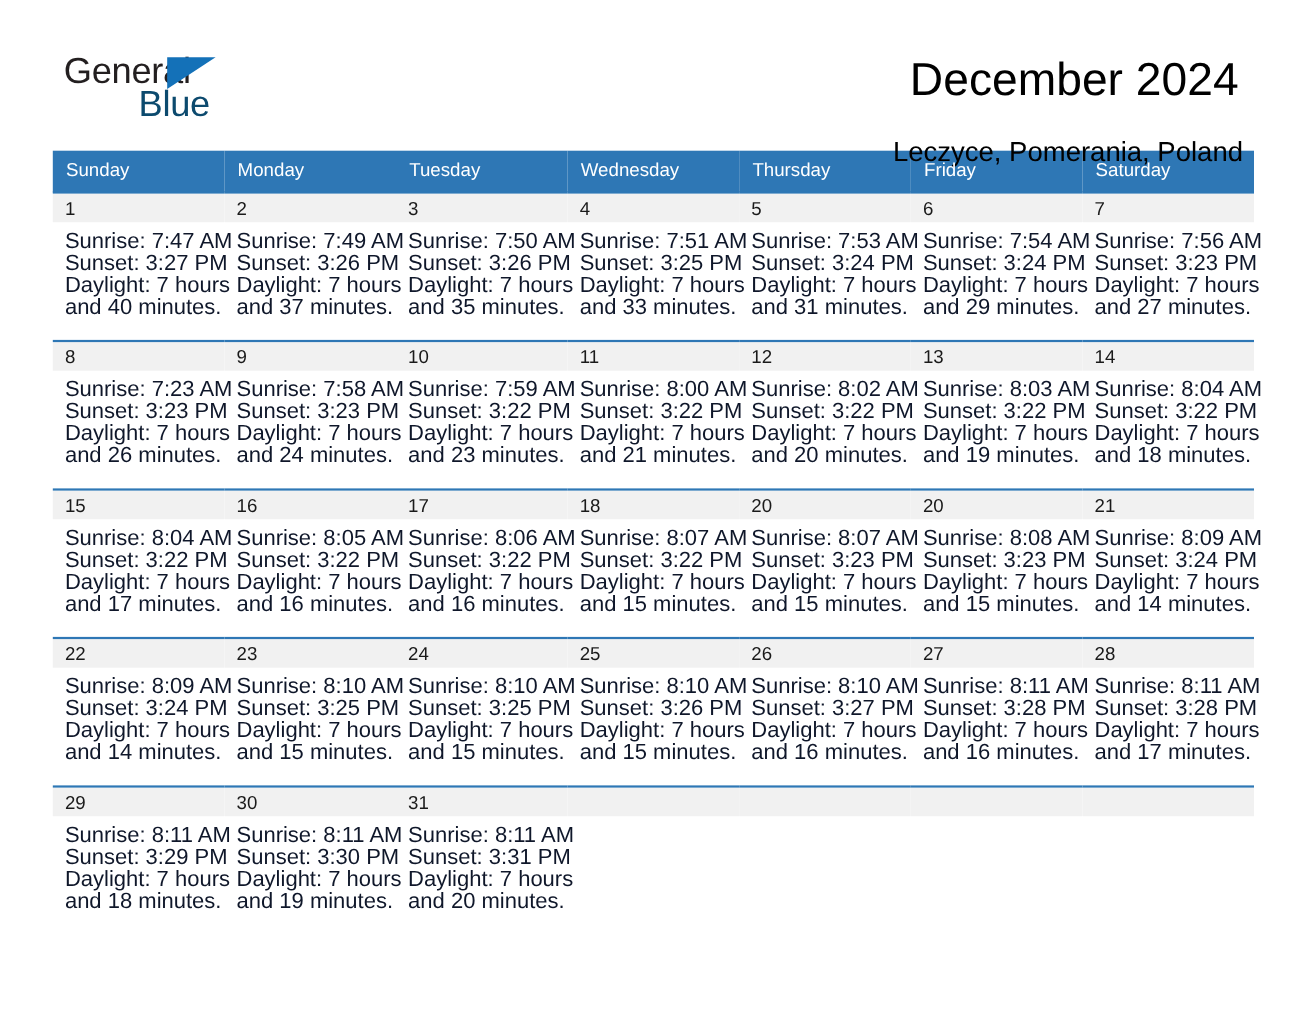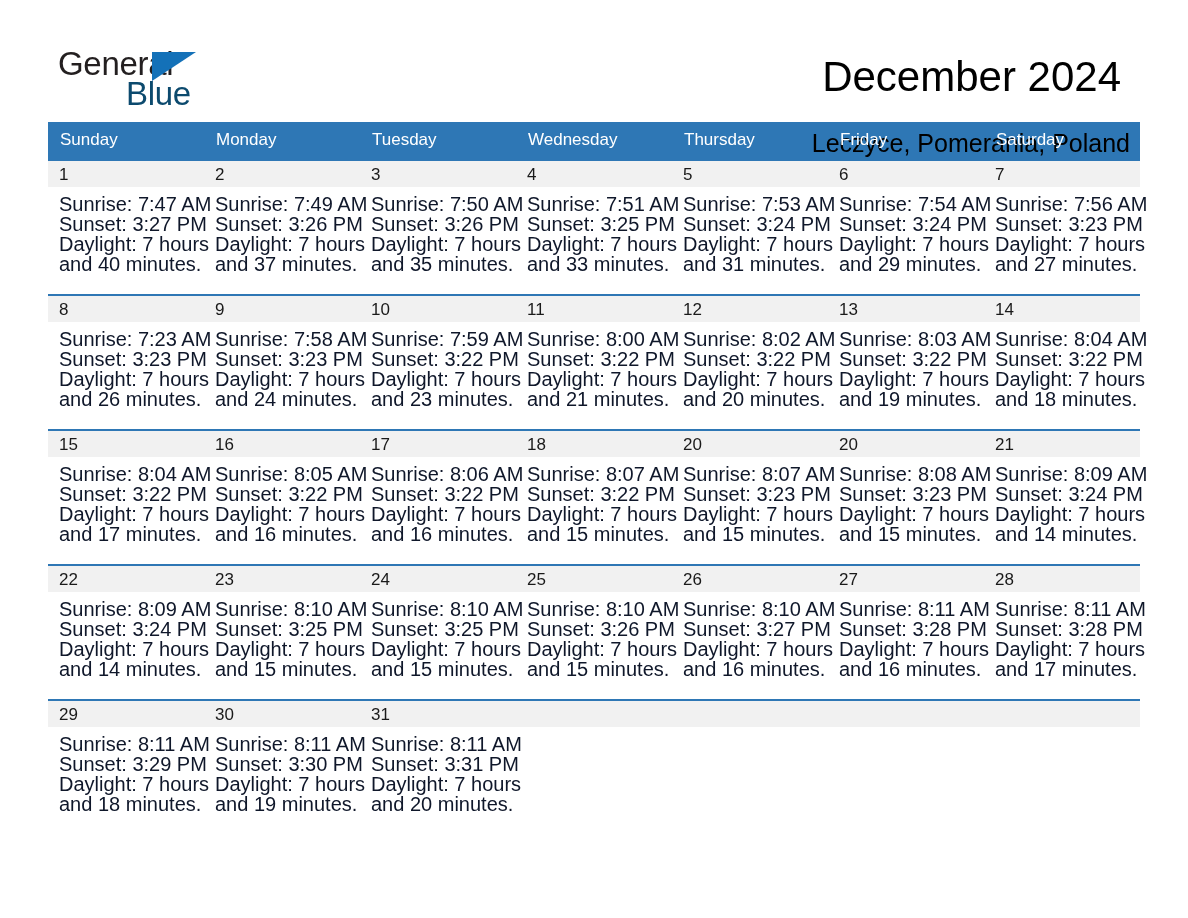--- a/index.html
+++ b/index.html
@@ -68,35 +68,35 @@
   }
   .title-block {
     text-align: right;
     padding-top: 0px;
   }
   .cal-title {
     font-size: 42px;
     line-height: 52px;
     font-weight: normal;
     color: #000000;
-    margin: 9px;
+    margin: 4px;
     letter-spacing: 0px;
   }
   .cal-subtitle {
     font-size: 25px;
     line-height: 36px;
     font-weight: normal;
     color: #000000;
     margin: 22px 0 0 0;
   }
 
   
   .cal-wrap {
     padding: 0 48px;
-    margin-top: 4px;
+    margin-top: 19px;
   }
   table.calendar {
     width: 1092px;
     border-collapse: collapse;
     table-layout: fixed;
   }
   table.calendar th {
     background: #2e77b5;
     color: #ffffff;
     font-weight: normal;

